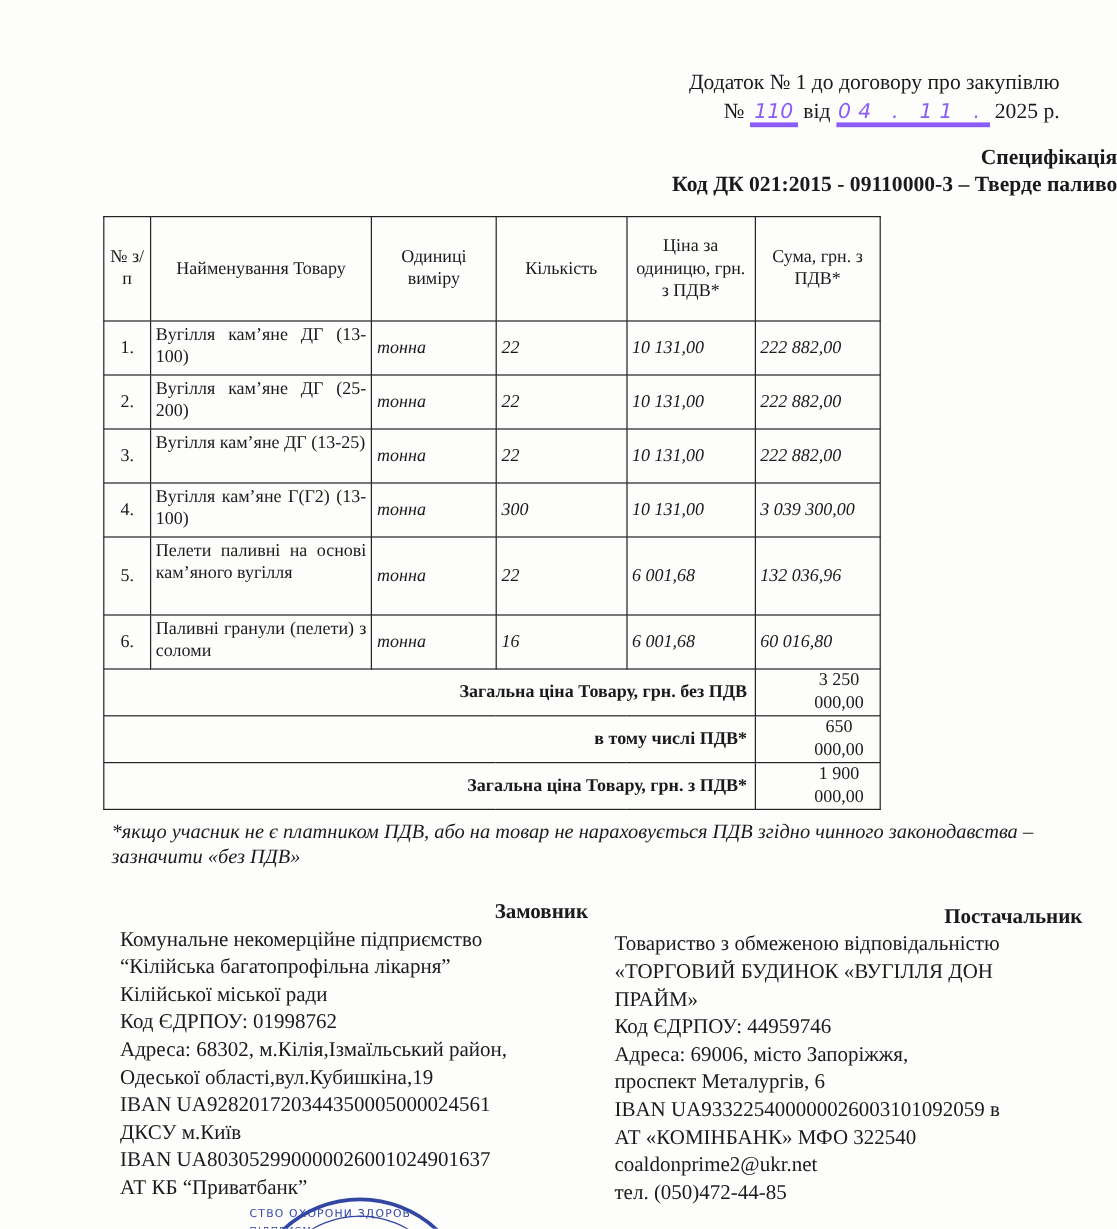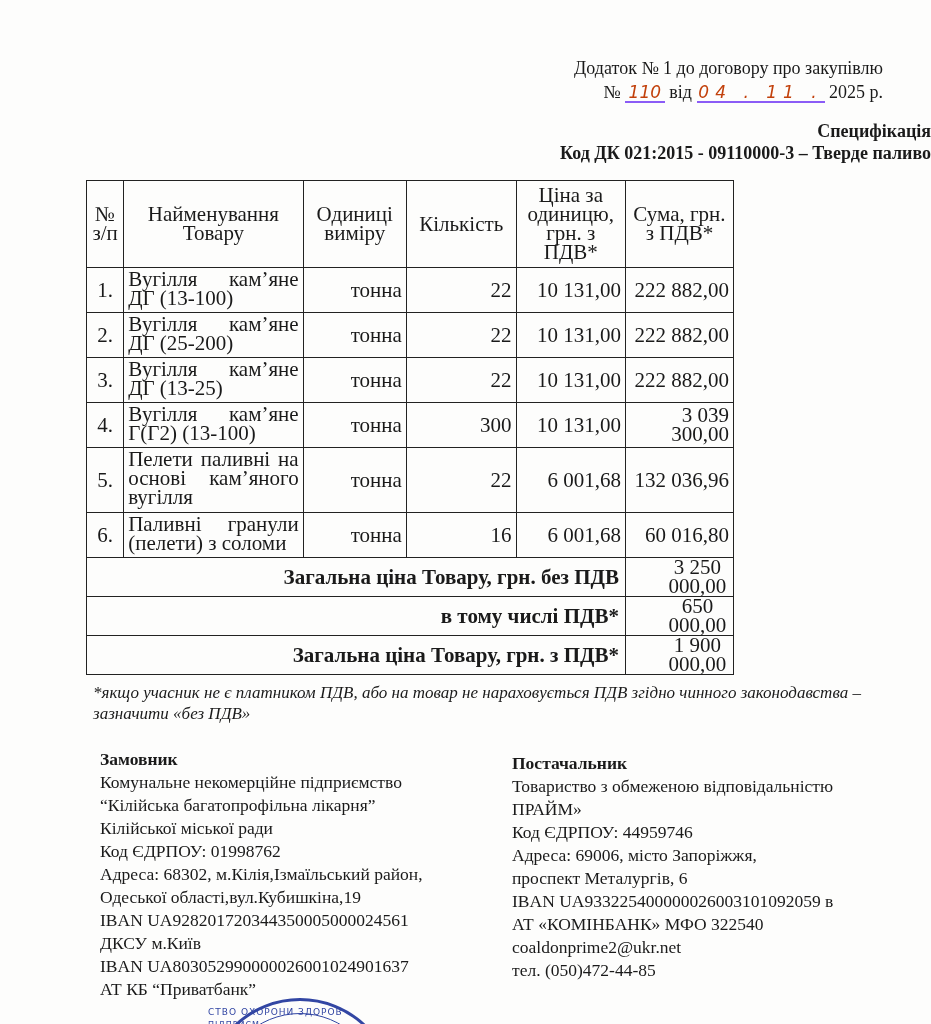--- a/index.html
+++ b/index.html
@@ -8,55 +8,55 @@
     background:#fdfdfc;
     font-family:"Liberation Serif", "DejaVu Serif", serif;
     color:#1a1a1a;
   }
   .annex {
     position:absolute; right:48px; top:56px; text-align:right;
     font-size:18px; line-height:24px;
   }
   .annex .line2 { margin-top:0px; }
   .hand {
-    display:inline-block; border-bottom:2px solid #8b5cf6;
+    display:inline-block; border-bottom:4px solid #8b5cf6;
     font-family:"DejaVu Sans", sans-serif; font-style:italic;
-    color:#c2410c; text-align:center; font-size:17px; line-height:18px;
+    color:#8b5cf6; text-align:center; font-size:17px; line-height:18px;
   }
   .hand.num { width:40px; }
   .hand.date { width:128px; letter-spacing:6px; }
   .title {
     position:absolute; left:0; width:931px; top:120px; text-align:right;
     font-weight:bold; font-size:18px; line-height:22px;
   }
   table.spec {
     position:absolute; left:86px; top:180px; width:648px;
-    border-collapse:collapse; font-size:21px;
+    border-collapse:collapse; font-size:15px;
   }
   table.spec td, table.spec th {
     border:1.2px solid #222; padding:0 4px; font-weight:normal;
     line-height:19px;
   }
   table.spec th { height:86px; text-align:center; vertical-align:middle; }
   table.spec td.n { text-align:center; vertical-align:middle; }
   table.spec td.name { text-align:justify; text-align-last:left; vertical-align:top; padding-top:2px; }
-  table.spec td.c { text-align:right; vertical-align:middle; }
+  table.spec td.c { text-align:left; vertical-align:middle;font-style:italic; }
   table.spec tr.item td { height:42px; }
   table.spec tr.item.tall td { height:62px; }
   table.spec tr.tot td { height:19px; line-height:19px;padding-left:40px; }
   table.spec tr.tot td.lbl { text-align:right; font-weight:bold; padding-right:6px; }
   table.spec tr.tot td.val { text-align:center; }
   .note {
     position:absolute; left:93px; top:682px; width:800px;
     font-style:italic; font-size:17px; line-height:21px;
   }
   .party { position:absolute; top:748px; font-size:17.5px; line-height:23px; }
   .party.left { left:100px; width:390px; }
   .party.right { left:512px; width:390px; top:752px; }
-  .party .head { font-weight:bold; text-align:left; }
+  .party .head { font-weight:bold; text-align:right; }
   .stamp {
     position:absolute; left:205px; top:998px; width:190px; height:190px;
     border:3px solid #3246a3; border-radius:50%;
     box-sizing:border-box;
   }
   .stamp .ring {
     position:absolute; left:12px; top:12px; right:12px; bottom:12px;
     border:1.5px solid #3246a3; border-radius:50%;
   }
   .stamp .txt {
@@ -178,20 +178,21 @@
   <div>Одеської області,вул.Кубишкіна,19</div>
   <div>IBAN UA928201720344350005000024561</div>
   <div>ДКСУ м.Київ</div>
   <div>IBAN UA803052990000026001024901637</div>
   <div>АТ КБ “Приватбанк”</div>
 </div>
 
 <div class="party right">
   <div class="head">Постачальник</div>
   <div>Товариство з обмеженою відповідальністю</div>
+  <div>«ТОРГОВИЙ БУДИНОК «ВУГІЛЛЯ ДОН</div>
   <div>ПРАЙМ»</div>
   <div>Код ЄДРПОУ: 44959746</div>
   <div>Адреса: 69006, місто Запоріжжя,</div>
   <div>проспект Металургів, 6</div>
   <div>IBAN UA933225400000026003101092059 в</div>
   <div>АТ «КОМІНБАНК» МФО 322540</div>
   <div>coaldonprime2@ukr.net</div>
   <div>тел. (050)472-44-85</div>
 </div>
 

